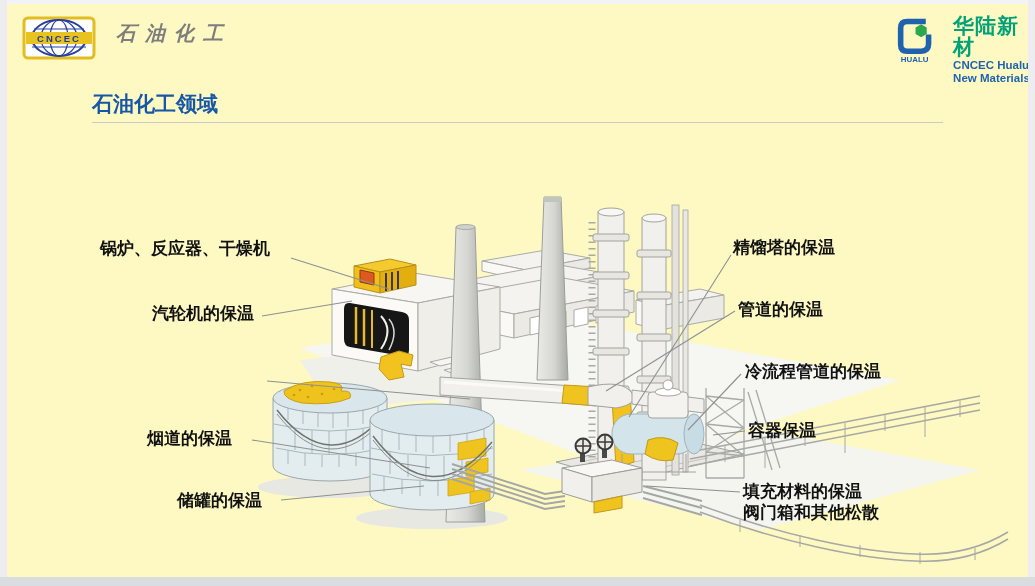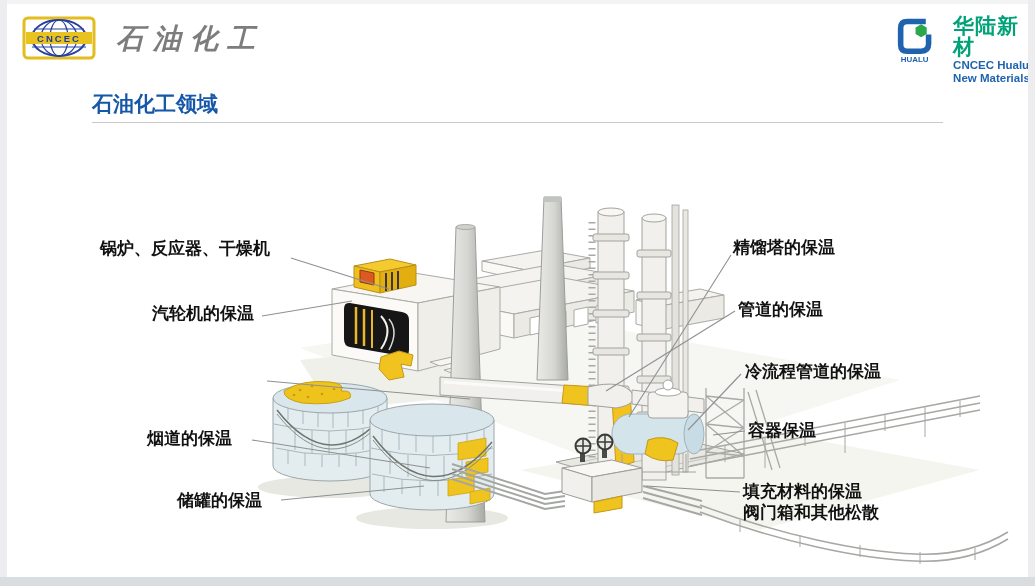--- a/index.html
+++ b/index.html
@@ -1,29 +1,29 @@
 <!DOCTYPE html>
 <html><head>
 <meta charset="utf-8">
 <style>
   html,body{margin:0;padding:0;}
   body{width:1035px;height:586px;position:relative;background:#e9eaec;
        font-family:"Liberation Sans",sans-serif;overflow:hidden;}
-  .slide{position:absolute;left:0;top:0;width:1035px;height:586px;background:#ffffff;}
+  .slide{position:absolute;left:0;top:0;width:1035px;height:586px;background:#fef9c3;}
   .edge{position:absolute;z-index:5;}
   .edge-left{left:0;top:0;width:7px;height:586px;background:#ededef;}
   .edge-right{right:0;top:0;width:7px;height:586px;background:#ededef;}
   .edge-top{left:0;top:0;width:1035px;height:4px;background:#f2f3f5;}
   .edge-bottom{left:0;bottom:0;width:1035px;height:9px;background:#dadde0;}
   .content{position:absolute;inset:0;z-index:2;}
 
   
   .cncec-logo{position:absolute;left:22px;top:15px;}
   .calligraphy{position:absolute;left:116px;top:20px;font-family:"DejaVu Serif",serif;
-     font-style:italic;font-weight:bold;font-size:28px;color:#7d7d7d;letter-spacing:9px;}
+     font-style:italic;font-weight:bold;font-size:20px;color:#7d7d7d;letter-spacing:9px;}
   .hualu{position:absolute;left:896px;top:15px;display:flex;align-items:flex-start;}
   .hualu-texts{margin-left:18px;line-height:1;}
   .hualu-cn{font-size:21px;font-weight:bold;color:#00a277;letter-spacing:1px;}
   .hualu-en1{font-size:11.5px;font-weight:bold;color:#1f63ae;margin-top:3px;}
   .hualu-en2{font-size:11.5px;font-weight:bold;color:#1f63ae;margin-top:1px;}
 
   
   .page-title{position:absolute;left:92px;top:90px;font-size:21px;font-weight:bold;color:#1657a8;}
   .title-divider{position:absolute;left:92px;top:122px;width:851px;height:1px;background:#c9c9c9;}
   .intro{position:absolute;left:100px;top:144px;font-size:18px;font-weight:bold;color:#151515;}

